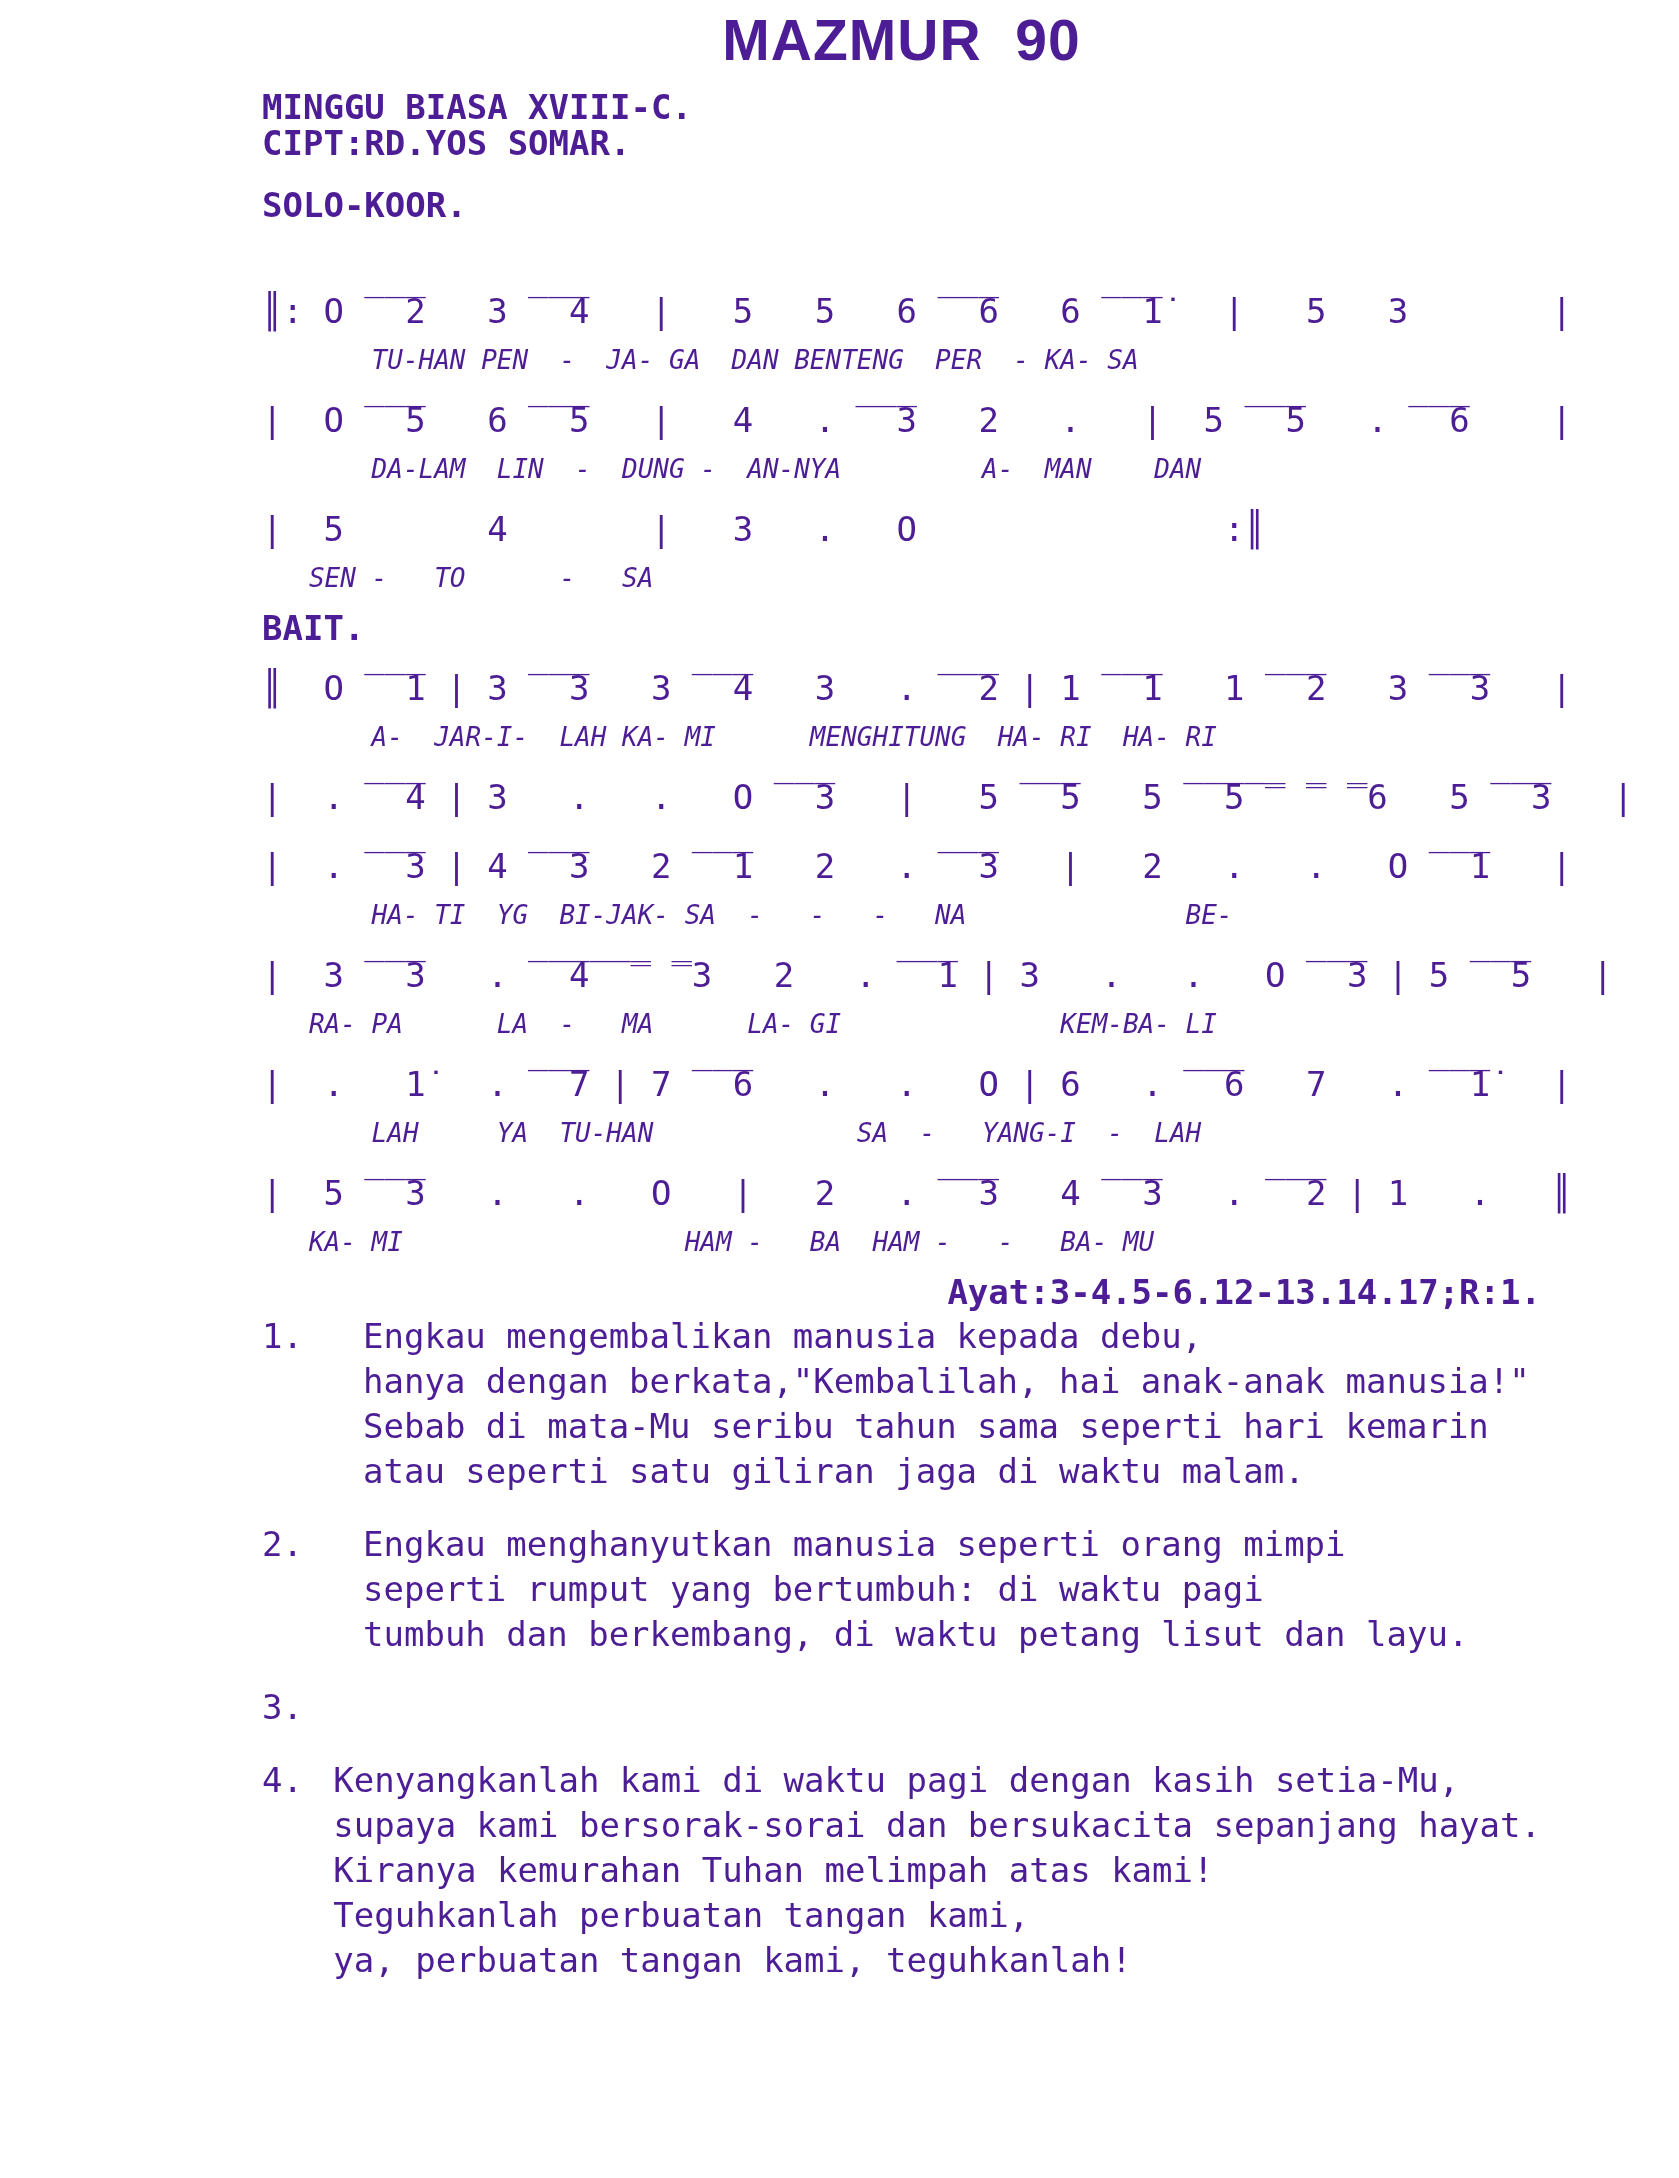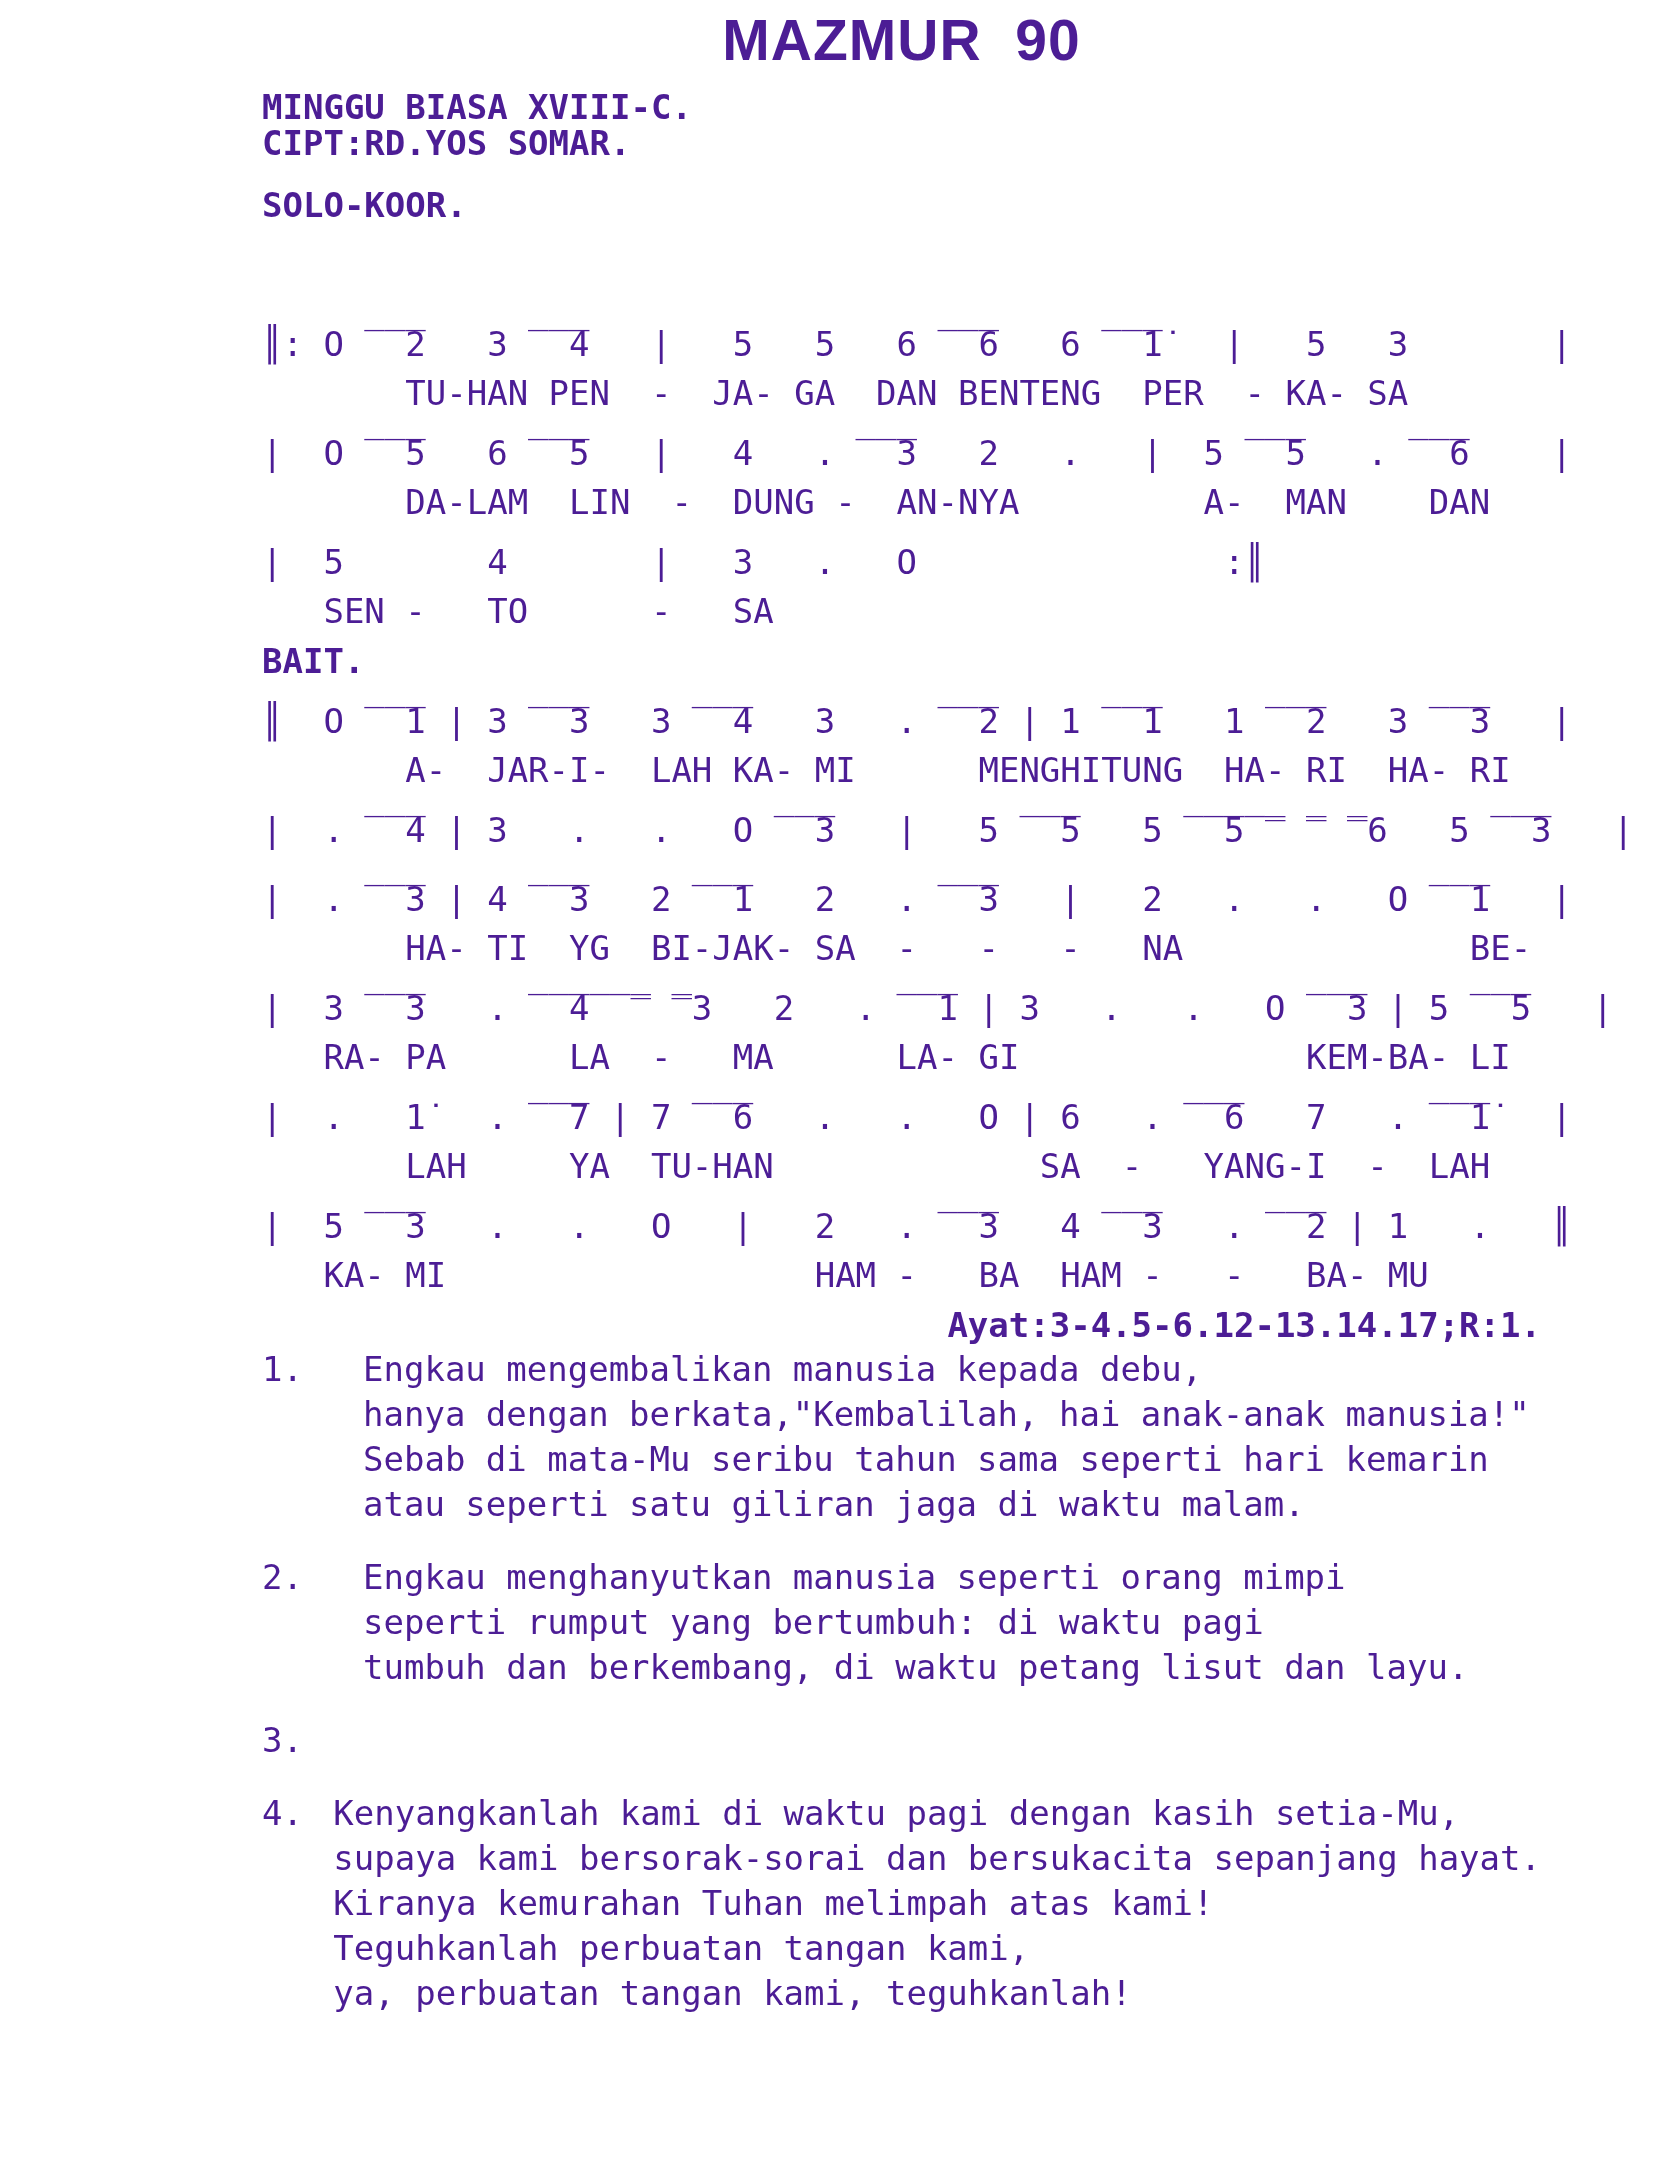--- a/index.html
+++ b/index.html
@@ -18,26 +18,26 @@
   }
   .hdr {
     display:flex; justify-content:space-between;
     margin-top:18px; font-size:34px; line-height:36px; white-space:pre;flex-direction:column;
   }
   .hdr .left { font-weight:bold; }
   .hdr .right { font-weight:bold; }
   .sec-heading {
     margin-top:26px; font-weight:bold; font-size:34px; line-height:36px; white-space:pre;
   }
-  .mlines { margin-top:93px; }
+  .mlines { margin-top:60px; }
   .mlines.bait { margin-top:14px; }
   .mline { margin-bottom:12px; }
   pre { margin:0; font-family:"DejaVu Sans Mono", monospace; }
   .m-notes { font-size:34px; line-height:57px; height:57px; white-space:pre; }
-  .m-lyr   { font-size:34px; line-height:40px; height:40px; white-space:pre; }
+  .m-lyr   { font-size:26px; line-height:40px; height:40px; white-space:pre;font-style:italic; }
   .bait-heading { margin-top:8px; font-weight:bold; font-size:34px; line-height:36px; }
   .ayat-heading { margin-top:6px; font-weight:bold; font-size:34px; line-height:36px;text-align:right; }
   .verses { margin-top:4px; }
   .verse { display:flex; margin-bottom:28px; }
   .vnum  { width:101px; font-size:34px; line-height:45px; white-space:pre; }
   .vtext { font-size:34px; line-height:45px; white-space:pre; }
 </style>
 </head>
 <body>
 

